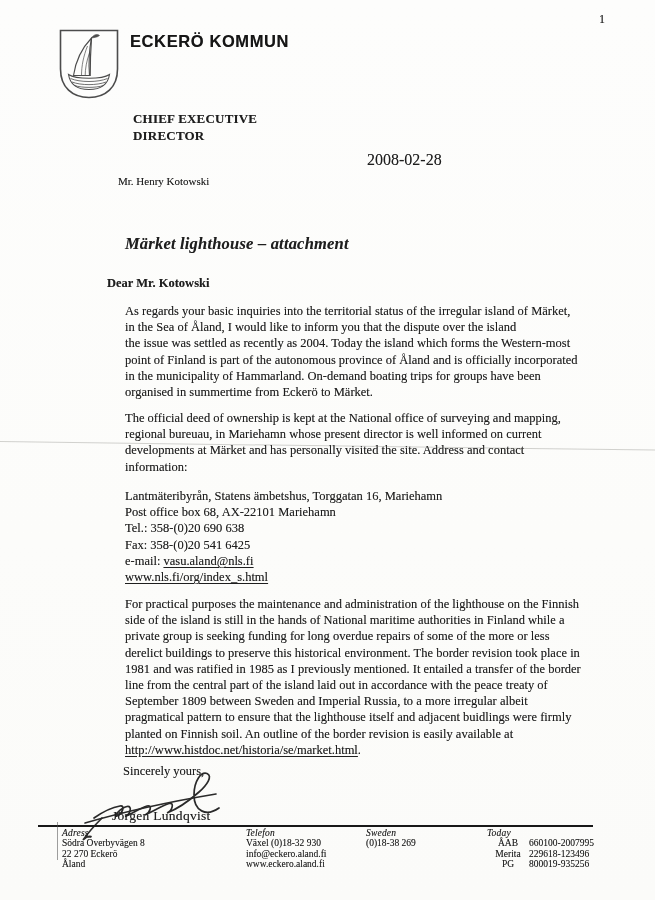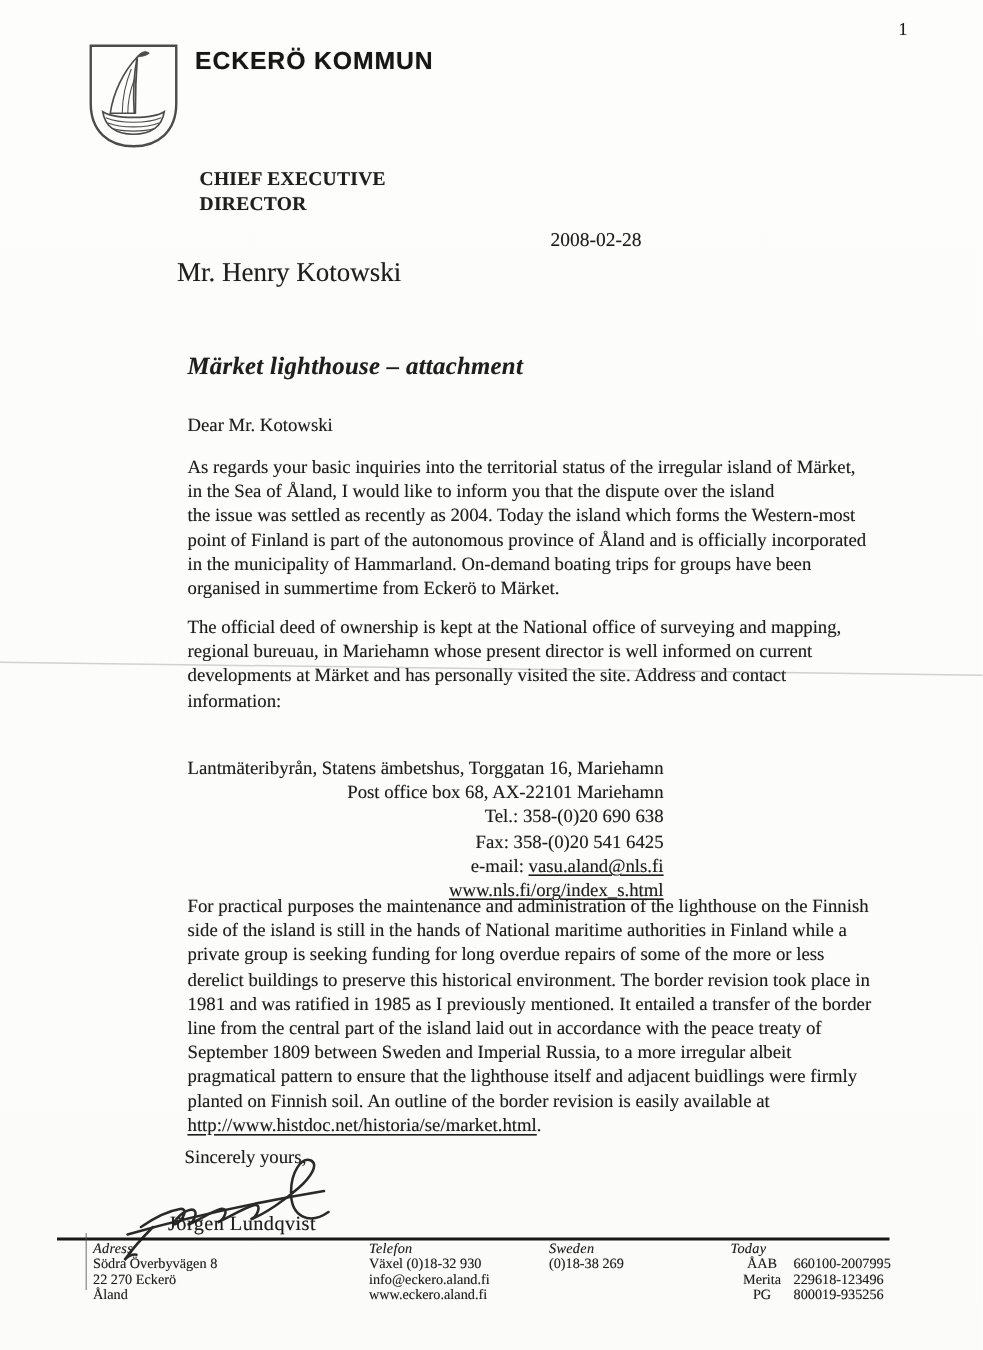--- a/index.html
+++ b/index.html
@@ -70,45 +70,45 @@
     </svg>
   </div>
 
   <div class="abs orgname" style="left:130px;top:32px;">ECKERÖ KOMMUN</div>
 
   <div class="abs ink sendertitle" style="left:133px;top:110px;">
     <div>CHIEF EXECUTIVE</div>
     <div>DIRECTOR</div>
   </div>
 
-  <div class="abs ink body-line" style="left:367px;top:152px;font-size:13px;">2008-02-28</div>
+  <div class="abs ink body-line" style="left:367px;top:152px;font-size:16px;">2008-02-28</div>
 
-  <div class="abs ink body-line" style="left:118px;top:173px;font-size:18px;">Mr. Henry Kotowski</div>
+  <div class="abs ink body-line" style="left:118px;top:173px;font-size:11px;">Mr. Henry Kotowski</div>
 
   <div class="abs ink subject" style="left:125px;top:234px;">Märket lighthouse – attachment</div>
 
-  <div class="abs ink body-line" style="left:125px;top:275px;">Dear Mr. Kotowski</div>
+  <div class="abs ink body-line" style="left:107px;top:275px;font-weight:bold;">Dear Mr. Kotowski</div>
 
   <div class="abs ink para" style="left:125px;top:303px;">
     <div>As regards your basic inquiries into the territorial status of the irregular island of Märket,</div>
     <div>in the Sea of Åland, I would like to inform you that the dispute over the island</div>
     <div>the issue was settled as recently as 2004. Today the island which forms the Western-most</div>
     <div>point of Finland is part of the autonomous province of Åland and is officially incorporated</div>
     <div>in the municipality of Hammarland. On-demand boating trips for groups have been</div>
     <div>organised in summertime from Eckerö to Märket.</div>
   </div>
 
   <div class="abs ink para" style="left:125px;top:410px;">
     <div>The official deed of ownership is kept at the National office of surveying and mapping,</div>
     <div>regional bureuau, in Mariehamn whose present director is well informed on current</div>
     <div>developments at Märket and has personally visited the site. Address and contact</div>
     <div>information:</div>
   </div>
 
-  <div class="abs ink para" style="left:125px;top:504px;text-align:right;">
+  <div class="abs ink para" style="left:125px;top:488px;">
     <div>Lantmäteribyrån, Statens ämbetshus, Torggatan 16, Mariehamn</div>
     <div>Post office box 68, AX-22101 Mariehamn</div>
     <div>Tel.: 358-(0)20 690 638</div>
     <div>Fax: 358-(0)20 541 6425</div>
     <div><span>e-mail: </span><span class="u">vasu.aland@nls.fi</span></div>
     <div><span class="u">www.nls.fi/org/index_s.html</span></div>
   </div>
 
   <div class="abs ink para" style="left:125px;top:596px;">
     <div>For practical purposes the maintenance and administration of the lighthouse on the Finnish</div>

